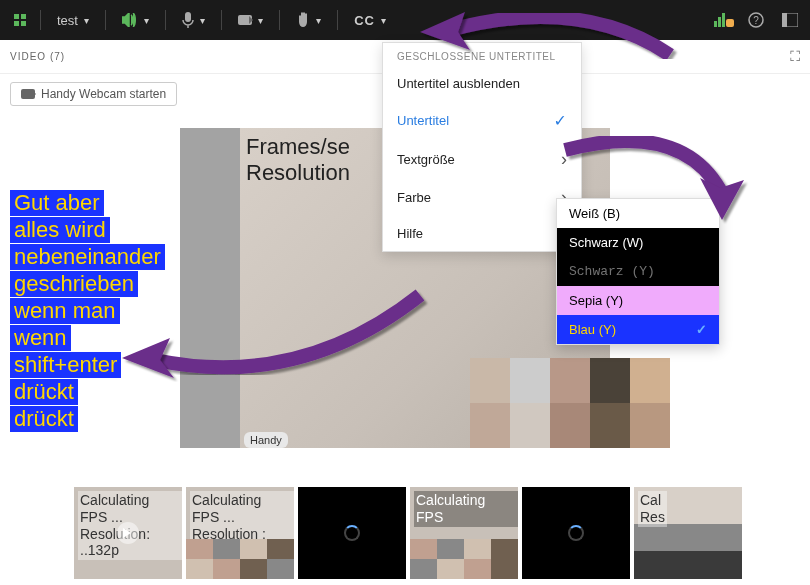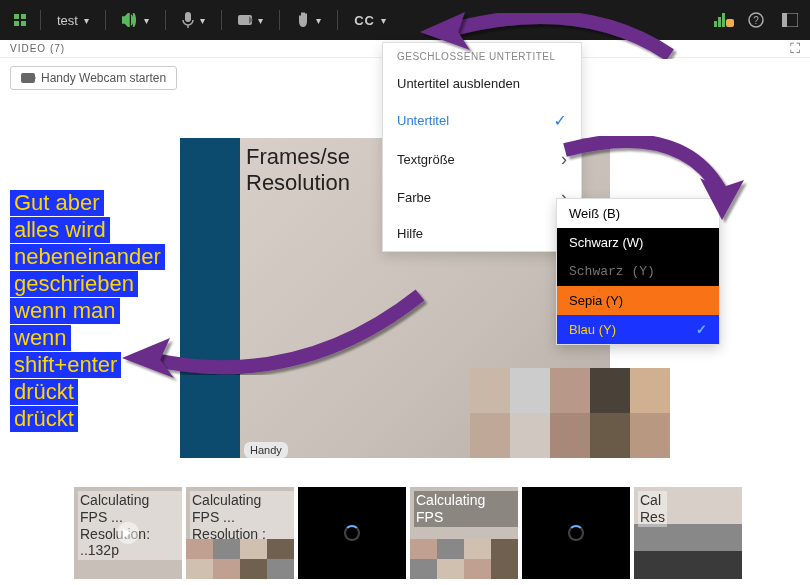--- a/index.html
+++ b/index.html
@@ -11,31 +11,31 @@
   .tb-item { color: #ccc; font-size: 13px; padding: 4px 8px; display: flex; align-items: center; gap: 4px; cursor: pointer; }
   .tb-sep { width: 1px; height: 20px; background: #444; }
   .chev { font-size: 10px; margin-left: 2px; }
   .cc-label { font-weight: bold; letter-spacing: 1px; }
   .tb-right { margin-left: auto; display: flex; align-items: center; gap: 10px; }
   .bars-ico { display: flex; align-items: flex-end; gap: 1px; }
   .bars-ico span { width: 3px; background: #5cb85c; }
   .bars-ico .b1 { height: 6px; } .bars-ico .b2 { height: 10px; } .bars-ico .b3 { height: 14px; }
   .bars-ico .warn { width: 8px; height: 8px; background: #f0ad4e; border-radius: 2px; align-self: flex-end; }
   
-  .video-header { display: flex; align-items: center; padding: 0 10px; border-bottom: 1px solid #eee; }
+  .video-header { display: flex; align-items: center; padding: 8px 10px; border-bottom: 1px solid #eee; }
   .video-title { font-size: 10px; color: #666; letter-spacing: 1px; }
   .expand-icon { margin-left: auto; color: #666; font-size: 14px; }
   
   .webcam-btn { display: inline-flex; align-items: center; gap: 6px; font-size: 12px; color: #555; border: 1px solid #ccc; border-radius: 3px; padding: 4px 10px; margin: 8px 10px; cursor: pointer; }
   .cam-ico { width: 14px; height: 10px; background: #666; position: relative; border-radius: 2px; }
   .cam-ico::after { content: ""; position: absolute; right: -5px; top: 1px; border: 4px solid transparent; border-left-color: #666; }
   
   .stage { position: absolute; left: 0; right: 0; top: 108px; bottom: 104px; }
   
-  .main-video { position: absolute; left: 180px; top: 30px; width: 430px; height: 320px; background: #0c4a6e; }
+  .main-video { position: absolute; left: 180px; top: 20px; width: 430px; height: 320px; background: #a3a3a3; }
   .mv-inner { position: absolute; left: 60px; top: 0; right: 0; bottom: 0; background: linear-gradient(135deg, #d8d0c8 0%, #c8c0b8 60%, #b8b0a8 100%); }
   .mv-text { position: absolute; left: 6px; top: 6px; font-size: 22px; color: #222; font-family: sans-serif; }
   .mv-label { position: absolute; left: 64px; bottom: 0px; background: #e8e8e8; color: #333; font-size: 11px; padding: 2px 6px; border-radius: 6px; }
   
   .mosaic { position: absolute; left: 290px; bottom: 0; width: 200px; height: 90px; display: grid; grid-template-columns: repeat(5, 1fr); grid-template-rows: repeat(2, 1fr); }
   .mosaic div { background: #999; }
   .mosaic .m1{background:#c9b8a8}.mosaic .m2{background:#ccc}.mosaic .m3{background:#b89888}.mosaic .m4{background:#4a4238}.mosaic .m5{background:#d0b090}
   .mosaic .m6{background:#c0a898}.mosaic .m7{background:#d0c8c0}.mosaic .m8{background:#a88878}.mosaic .m9{background:#6a5a48}.mosaic .m10{background:#b89880}
   
   .captions { position: absolute; left: 10px; top: 190px; }
@@ -45,21 +45,21 @@
   .cc-header { font-size: 10px; color: #888; padding: 8px 14px 4px; letter-spacing: 0.5px; }
   .cc-item { padding: 10px 14px; color: #222; display: flex; align-items: center; justify-content: space-between; cursor: pointer; }
   .cc-item.sel { color: #2a7de1; }
   .cc-check { color: #2a7de1; font-size: 16px; }
   .cc-arrow { color: #555; font-size: 18px; line-height: 1; }
   
   .color-menu { position: absolute; left: 556px; top: 198px; width: 164px; background: #fff; border: 1px solid #ddd; box-shadow: 0 4px 12px rgba(0,0,0,0.2); font-size: 13px; z-index: 11; }
   .color-item { padding: 7px 12px; display: flex; align-items: center; justify-content: space-between; cursor: pointer; }
   .ci-black-w { background: #000; color: #fff; }
   .ci-black-y { background: #000; color: #737373; font-family: Liberation Mono, monospace; }
-  .ci-yellow { background: #f97316; color: #000; }
+  .ci-yellow { background: #f0abfc; color: #000; }
   .ci-blue { background: #1a33ff; color: #ffd700; }
   .ci-check { color: #6ab0ff; font-weight: bold; }
   
   .thumbs { position: absolute; left: 74px; bottom: 6px; display: flex; gap: 4px; }
   .thumb { width: 108px; height: 92px; background: #c8c0b8; position: relative; overflow: hidden; }
   .thumb.black { background: #000; }
   .thumb-txt { position: absolute; top: 4px; left: 4px; font-size: 14px; color: #333; background: rgba(255,255,255,0.4); padding: 1px 2px; line-height: 1.2; }
   .play-ico { position: absolute; top: 50%; left: 50%; transform: translate(-50%,-50%); width: 22px; height: 22px; background: rgba(255,255,255,0.5); border-radius: 50%; display: flex; align-items: center; justify-content: center; }
   .play-ico::after { content: ""; border: 5px solid transparent; border-left: 8px solid #fff; margin-left: 3px; }
   .spinner { position: absolute; top: 50%; left: 50%; transform: translate(-50%,-50%); width: 16px; height: 16px; border: 2px solid #444; border-top-color: #6ab0ff; border-radius: 50%; }

